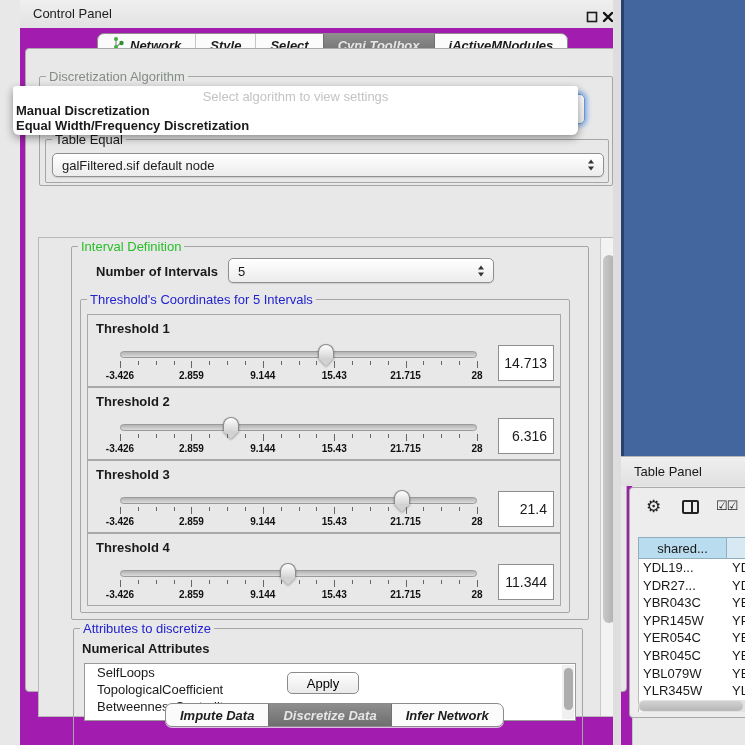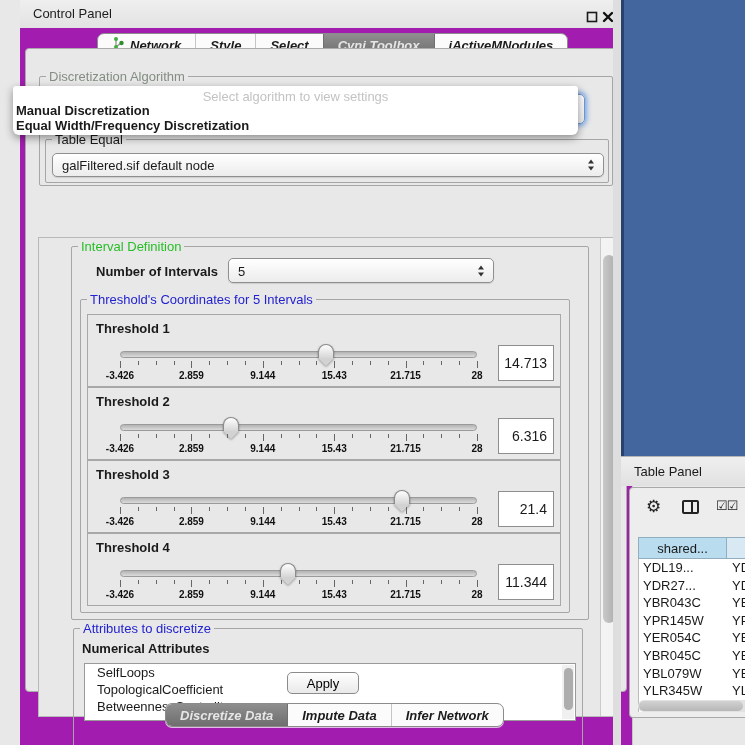--- a/index.html
+++ b/index.html
@@ -312,22 +312,22 @@
 
       <div id="vscroll">
         <div class="vthumb" style="top:17px; height:368px;"></div>
       </div>
     </div>
 
     <button class="push-btn" style="left:261px; top:623px; width:72px; height:22px;">Apply</button>
   </div>
 
   <div class="seg" style="left:145px; top:703px;" id="bottom-tab-bar">
+      <div class="seg-item">Impute Data</div>
       <div class="seg-item sel">Discretize Data</div>
-      <div class="seg-item">Impute Data</div>
       <div class="seg-item">Infer Network</div>
     </div>
 </div>
 
 <div class="combo" id="algo-combo">
   <span class="updown">
       <i class="up"></i>
       <i class="dn"></i>
     </span>
 </div>

